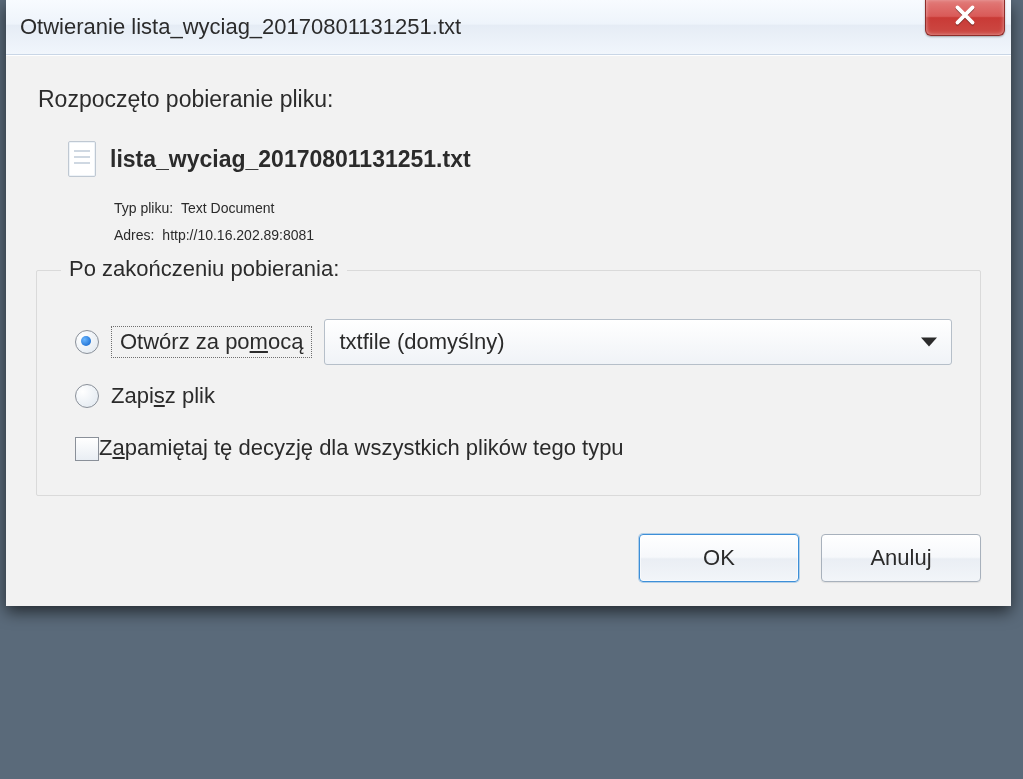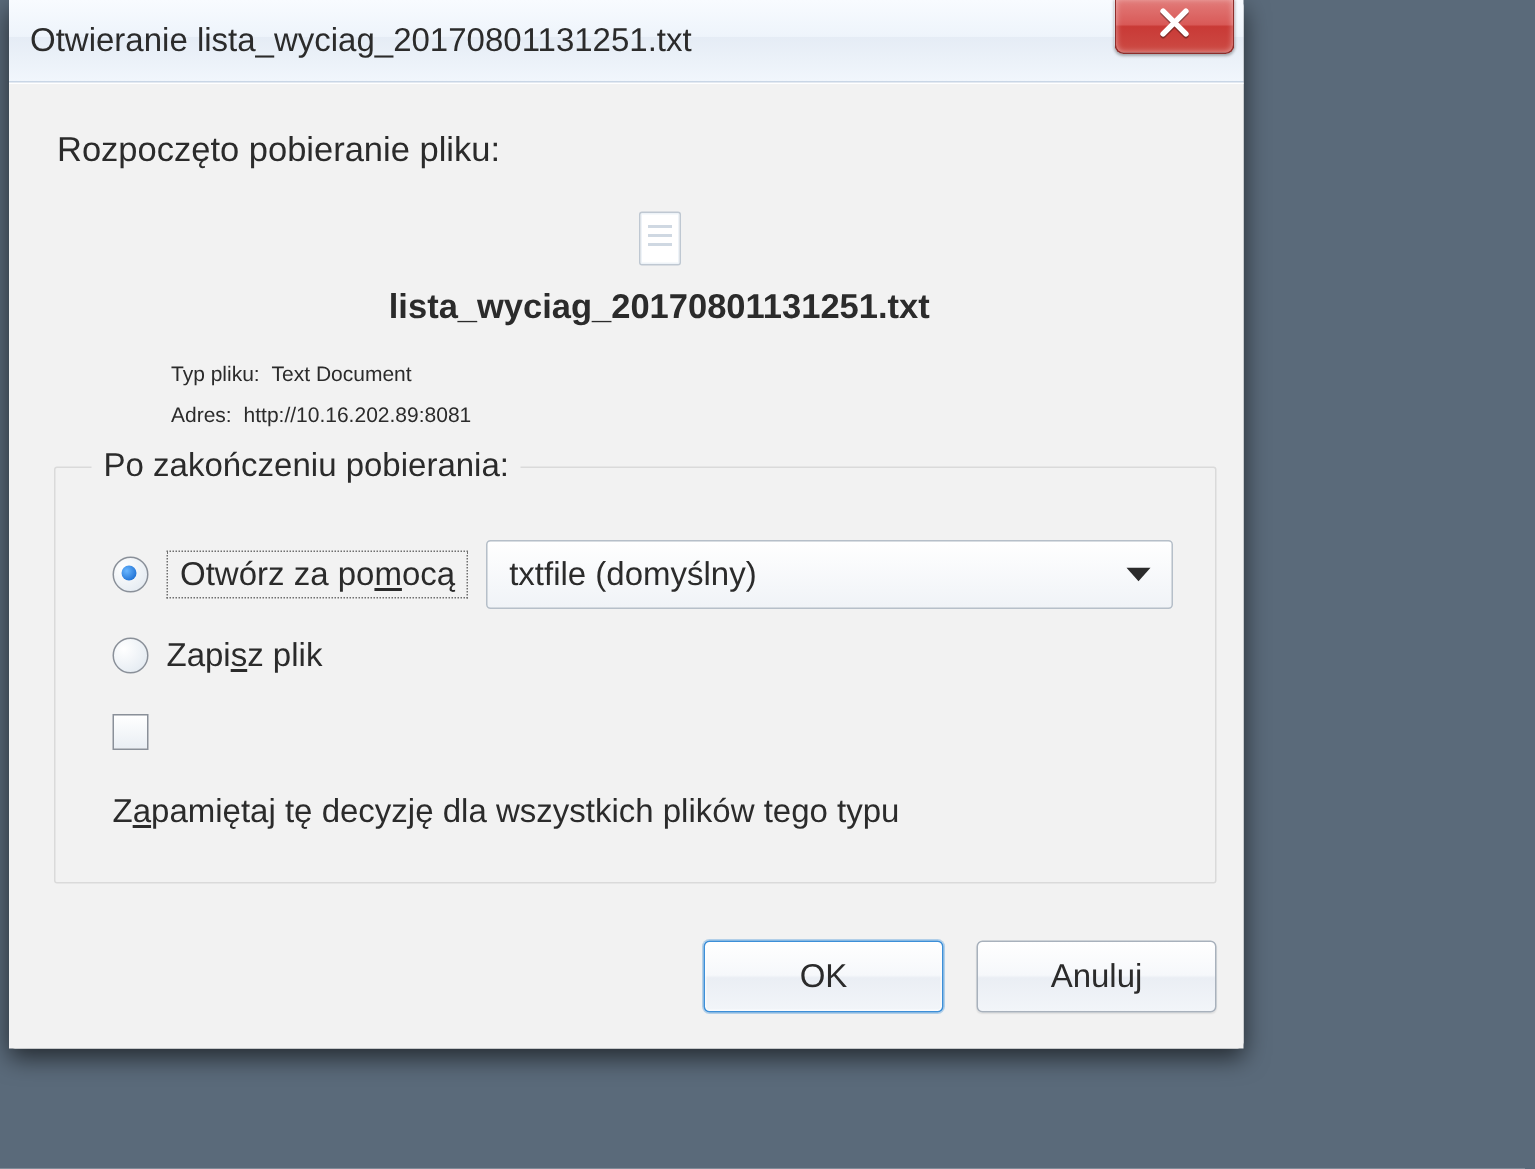--- a/index.html
+++ b/index.html
@@ -9,21 +9,21 @@
     height: 779px;
     font-family: "Segoe UI", Tahoma, sans-serif;
     background: #5a6a7a;
     overflow: hidden;
   }
 
   .dialog-shadow {
     position: absolute;
     left: 6px;
     top: 0px;
-    width: 823px;
+    width: 1005px;
     box-shadow: 0 6px 16px rgba(0,0,0,0.6);
     border-radius: 4px;
     background: #ffffff;
   }
 
   
   .titlebar {
     height: 54px;
     background: linear-gradient(to bottom, #f8fbff 0%, #eef4fb 45%, #e5ecf5 46%, #f1f6fc 100%);
     border-bottom: 1px solid #c9d6e6;
@@ -54,36 +54,35 @@
     cursor: pointer;
   }
   .close-btn svg {
     width: 26px;
     height: 26px;
   }
 
   
   .dialog-body {
     background: #f2f2f2;
-    padding: 30px 18px 24px 30px;
+    padding: 30px 30px 24px 30px;
     font-size: 22px;
     color: #2b2b2b;
     border-top: 1px solid #ffffff;
   }
   .intro {
     margin: 0 0 28px 2px;
     font-size: 23px;
   }
   .file-row {
     display: flex;
     align-items: center;
     gap: 14px;
     margin-left: 32px;
     margin-bottom: 18px;
-    flex-direction: column;
   }
   .file-icon {
     width: 26px;
     height: 34px;
     background: #ffffff;
     border: 1px solid #bfc8d2;
     border-radius: 2px;
     position: relative;
     box-shadow: inset 0 0 0 1px #eef3f8;
   }
@@ -177,25 +176,24 @@
     top: 50%;
     transform: translateY(-50%);
     width: 0; height: 0;
     border-left: 8px solid transparent;
     border-right: 8px solid transparent;
     border-top: 9px solid #2b2b2b;
   }
 
   .checkbox-row {
     display: flex;
-    align-items: flex-start;
-    gap: 28px;
+    align-items: flex-end;
+    gap: 0;
     margin: 26px 0 0 10px;
     font-size: 22px;
-    flex-direction: column;
   }
   .checkbox {
     width: 22px;
     height: 22px;
     border: 1px solid #8a9099;
     background: linear-gradient(to bottom, #ffffff, #e9eef4);
     cursor: pointer;
     flex: 0 0 auto;
   }
 

